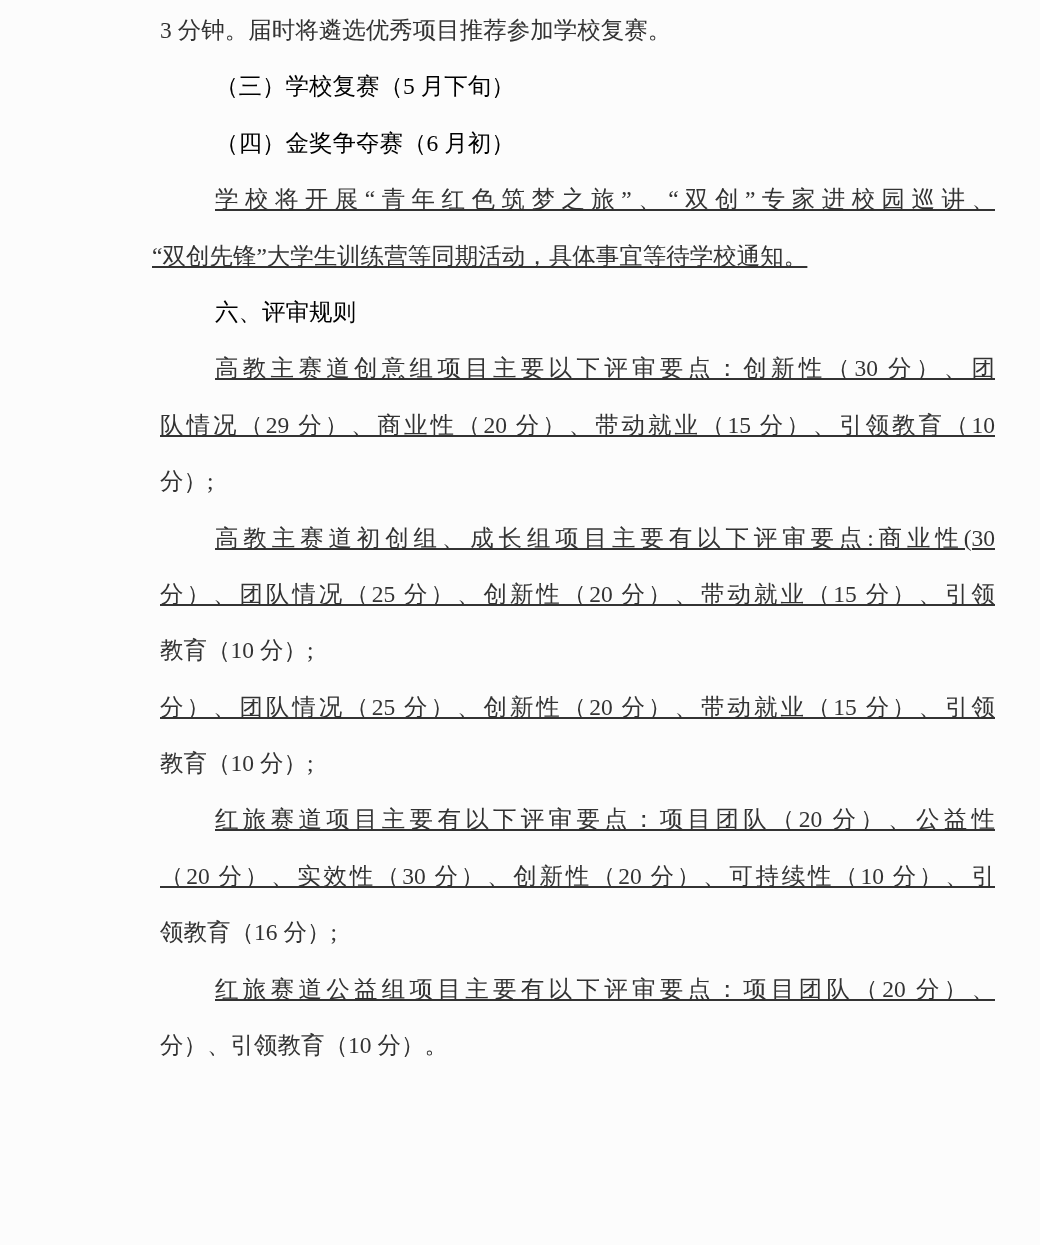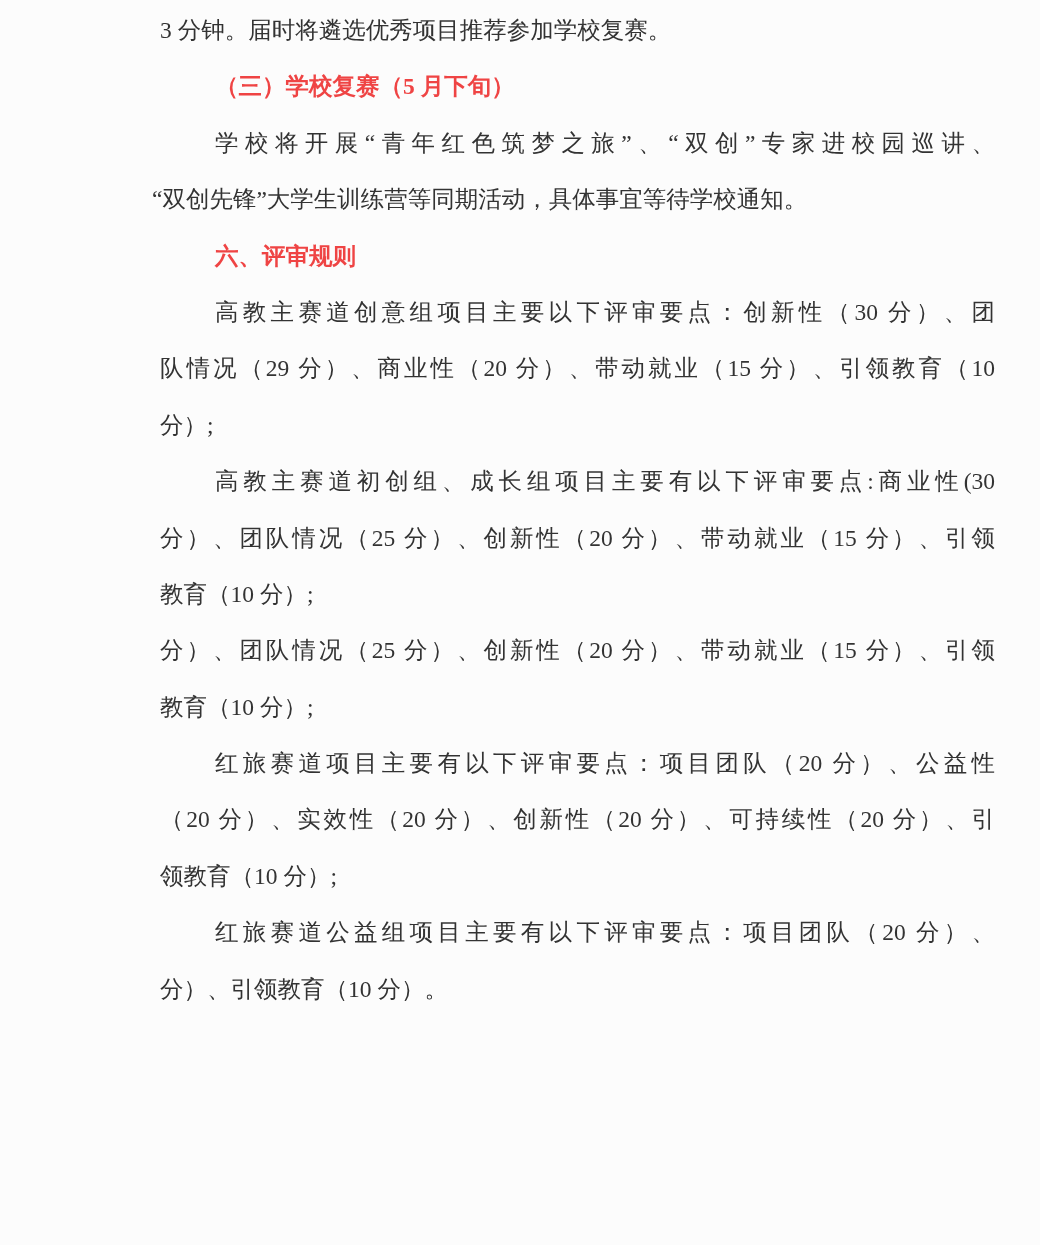--- a/index.html
+++ b/index.html
@@ -21,44 +21,46 @@
   }
   .line {
     height: 56.4px;
     line-height: 56.4px;
     overflow: hidden;
     white-space: normal;
     text-align: left;
   }
   .indent { text-indent: 55px; }
   .bold {
-    font-weight: 700;
-    color: #ef4444;
+    font-weight: 400;
+    color: #000000;
   }
   .fill {
     text-align: justify;
     text-align-last: justify;
+    text-decoration: underline;
   }
-  .hang { margin-left: -8px; }
+  .hang { margin-left: -8px; text-decoration: underline; }
 </style>
 </head>
 <body>
 
 <div class="page">
   <div class="line">3 分钟。届时将遴选优秀项目推荐参加学校复赛。</div>
   <div class="line indent bold">（三）学校复赛（5 月下旬）</div>
+  <div class="line indent bold">（四）金奖争夺赛（6 月初）</div>
   <div class="line indent fill">学校将开展“青年红色筑梦之旅”、“双创”专家进校园巡讲、</div>
   <div class="line hang">“双创先锋”大学生训练营等同期活动，具体事宜等待学校通知。</div>
   <div class="line indent bold">六、评审规则</div>
   <div class="line indent fill">高教主赛道创意组项目主要以下评审要点：创新性（30 分）、团</div>
   <div class="line fill">队情况（29 分）、商业性（20 分）、带动就业（15 分）、引领教育（10</div>
   <div class="line">分）;</div>
   <div class="line indent fill">高教主赛道初创组、成长组项目主要有以下评审要点:商业性(30</div>
   <div class="line fill">分）、团队情况（25 分）、创新性（20 分）、带动就业（15 分）、引领</div>
   <div class="line">教育（10 分）;</div>
   <div class="line fill">分）、团队情况（25 分）、创新性（20 分）、带动就业（15 分）、引领</div>
   <div class="line">教育（10 分）;</div>
   <div class="line indent fill">红旅赛道项目主要有以下评审要点：项目团队（20 分）、公益性</div>
-  <div class="line fill">（20 分）、实效性（20 分）、创新性（20 分）、可持续性（20 分）、引</div>
-  <div class="line">领教育（10 分）;</div>
+  <div class="line fill">（20 分）、实效性（30 分）、创新性（20 分）、可持续性（10 分）、引</div>
+  <div class="line">领教育（16 分）;</div>
   <div class="line indent fill">红旅赛道公益组项目主要有以下评审要点：项目团队（20 分）、</div>
   <div class="line">分）、引领教育（10 分）。</div>
 </div>
 
 </body></html>

